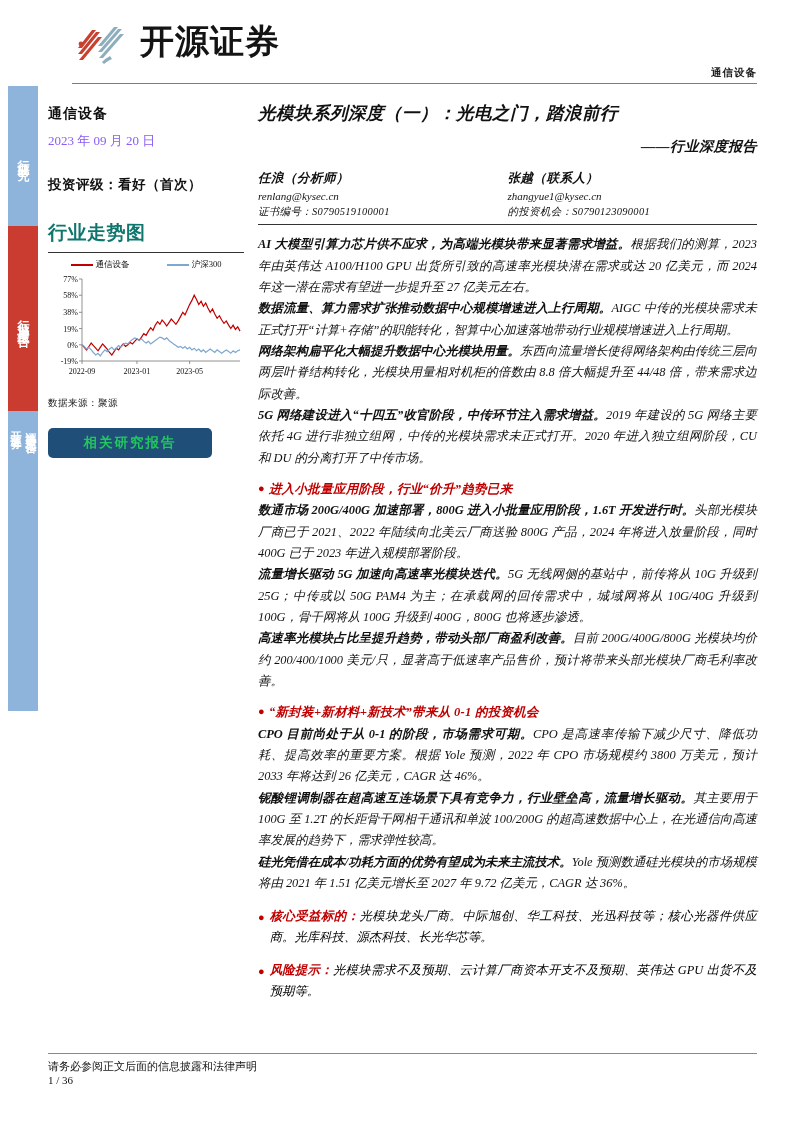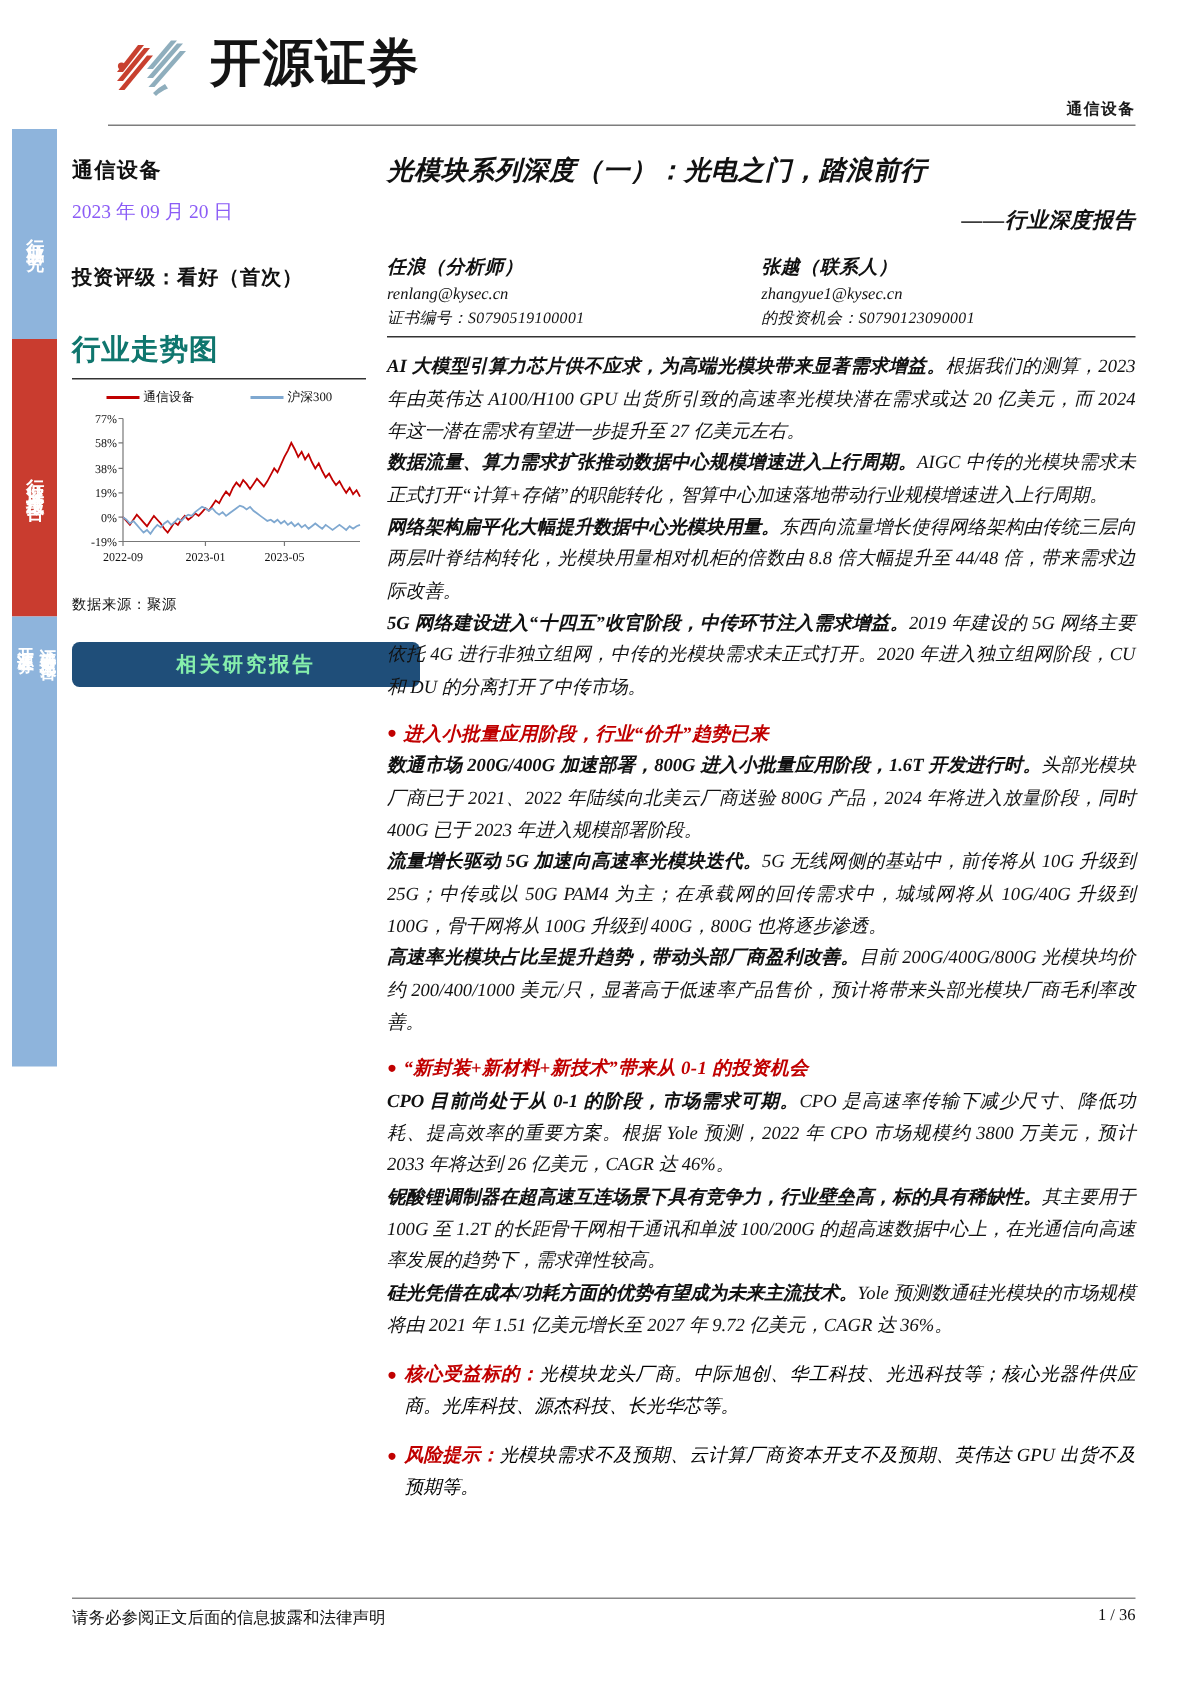--- a/index.html
+++ b/index.html
@@ -61,23 +61,23 @@
   .chart-legend {
     display: flex; justify-content: space-around; align-items: center;
     font-size: 8.5px; color: #111; margin-bottom: 2px; padding: 0 4px;
   }
   .lg-item { display: flex; align-items: center; gap: 3px; }
   .lg-line { display: inline-block; width: 22px; height: 2px; }
   .chart-svg { display: block; }
   .lc-source { font-size: 9.5px; color: #111; margin-top: 6px; letter-spacing: .5px; }
 
   .related-btn {
-    margin-top: 18px; width: 232px; height: 30px;
+    margin-top: 18px; width: 164px; height: 30px;
     background: #1F4E79; border-radius: 5px;
-    color: #86efac; font-size: 13.5px; font-weight: bold;
+    color: #22c55e; font-size: 13.5px; font-weight: bold;
     display: flex; align-items: center; justify-content: center;
     letter-spacing: 2px;
   }
 
   
   .main { position: absolute; left: 258px; right: 36px; top: 100px; font-style: italic; }
   .doc-title {
     font-size: 17.5px; font-weight: bold; color: #111;
     letter-spacing: .5px; line-height: 1.5;
   }
@@ -110,21 +110,21 @@
   .kv-block { margin-top: 12px; display: flex; font-size: 12.4px; line-height: 1.7; }
   .kv-bullet { color: #C00000; margin-right: 5px; font-size: 11px; line-height: 2.0; }
   .kv-body { flex: 1; text-align: justify; }
   .kv-label { color: #C00000; font-weight: bold; }
 
   
   .footer {
     position: absolute; left: 48px; right: 36px; bottom: 36px;
     border-top: 1.2px solid #888; padding-top: 5px;
     display: flex; justify-content: space-between;
-    font-size: 11px; color: #111;
+    font-size: 11px; color: #111; flex-direction: column;
   }
 </style>
 </head>
 <body>
 
 <div class="rail">
   <div class="rail-tab blue" style="height:140px;">
     <span>行业研究</span>
   </div>
   <div class="rail-tab red" style="height:185px;">
@@ -229,21 +229,21 @@
       <p class="para"><b>AI 大模型引算力芯片供不应求，为高端光模块带来显著需求增益。</b><span>根据我们的测算，2023 年由英伟达 A100/H100 GPU 出货所引致的高速率光模块潜在需求或达 20 亿美元，而 2024 年这一潜在需求有望进一步提升至 27 亿美元左右。</span></p>
       <p class="para"><b>数据流量、算力需求扩张推动数据中心规模增速进入上行周期。</b><span>AIGC 中传的光模块需求未正式打开“计算+存储”的职能转化，智算中心加速落地带动行业规模增速进入上行周期。</span></p>
       <p class="para"><b>网络架构扁平化大幅提升数据中心光模块用量。</b><span>东西向流量增长使得网络架构由传统三层向两层叶脊结构转化，光模块用量相对机柜的倍数由 8.8 倍大幅提升至 44/48 倍，带来需求边际改善。</span></p>
       <p class="para"><b>5G 网络建设进入“十四五”收官阶段，中传环节注入需求增益。</b><span>2019 年建设的 5G 网络主要依托 4G 进行非独立组网，中传的光模块需求未正式打开。2020 年进入独立组网阶段，CU 和 DU 的分离打开了中传市场。</span></p>
       <div class="sec-head"><span class="bullet">●</span><span>进入小批量应用阶段，行业“价升”趋势已来</span></div>
       <p class="para"><b>数通市场 200G/400G 加速部署，800G 进入小批量应用阶段，1.6T 开发进行时。</b><span>头部光模块厂商已于 2021、2022 年陆续向北美云厂商送验 800G 产品，2024 年将进入放量阶段，同时 400G 已于 2023 年进入规模部署阶段。</span></p>
       <p class="para"><b>流量增长驱动 5G 加速向高速率光模块迭代。</b><span>5G 无线网侧的基站中，前传将从 10G 升级到 25G；中传或以 50G PAM4 为主；在承载网的回传需求中，城域网将从 10G/40G 升级到 100G，骨干网将从 100G 升级到 400G，800G 也将逐步渗透。</span></p>
       <p class="para"><b>高速率光模块占比呈提升趋势，带动头部厂商盈利改善。</b><span>目前 200G/400G/800G 光模块均价约 200/400/1000 美元/只，显著高于低速率产品售价，预计将带来头部光模块厂商毛利率改善。</span></p>
       <div class="sec-head"><span class="bullet">●</span><span>“新封装+新材料+新技术”带来从 0-1 的投资机会</span></div>
       <p class="para"><b>CPO 目前尚处于从 0-1 的阶段，市场需求可期。</b><span>CPO 是高速率传输下减少尺寸、降低功耗、提高效率的重要方案。根据 Yole 预测，2022 年 CPO 市场规模约 3800 万美元，预计 2033 年将达到 26 亿美元，CAGR 达 46%。</span></p>
-      <p class="para"><b>铌酸锂调制器在超高速互连场景下具有竞争力，行业壁垒高，标的具有稀缺性。</b><span>其主要用于 100G 至 1.2T 的长距骨干网相干通讯和单波 100/200G 的超高速数据中心上，在光通信向高速率发展的趋势下，需求弹性较高。</span></p>
+      <p class="para"><b>铌酸锂调制器在超高速互连场景下具有竞争力，行业壁垒高，流量增长驱动。</b><span>其主要用于 100G 至 1.2T 的长距骨干网相干通讯和单波 100/200G 的超高速数据中心上，在光通信向高速率发展的趋势下，需求弹性较高。</span></p>
       <p class="para"><b>硅光凭借在成本/功耗方面的优势有望成为未来主流技术。</b><span>Yole 预测数通硅光模块的市场规模将由 2021 年 1.51 亿美元增长至 2027 年 9.72 亿美元，CAGR 达 36%。</span></p>
     </div>
   <div id="key-blocks">
       <div class="kv-block">
         <span class="kv-bullet">●</span>
         <div class="kv-body"><span class="kv-label">核心受益标的：</span><span>光模块龙头厂商。中际旭创、华工科技、光迅科技等；核心光器件供应商。光库科技、源杰科技、长光华芯等。</span></div>
       </div>
       <div class="kv-block">
         <span class="kv-bullet">●</span>
         <div class="kv-body"><span class="kv-label">风险提示：</span><span>光模块需求不及预期、云计算厂商资本开支不及预期、英伟达 GPU 出货不及预期等。</span></div>

